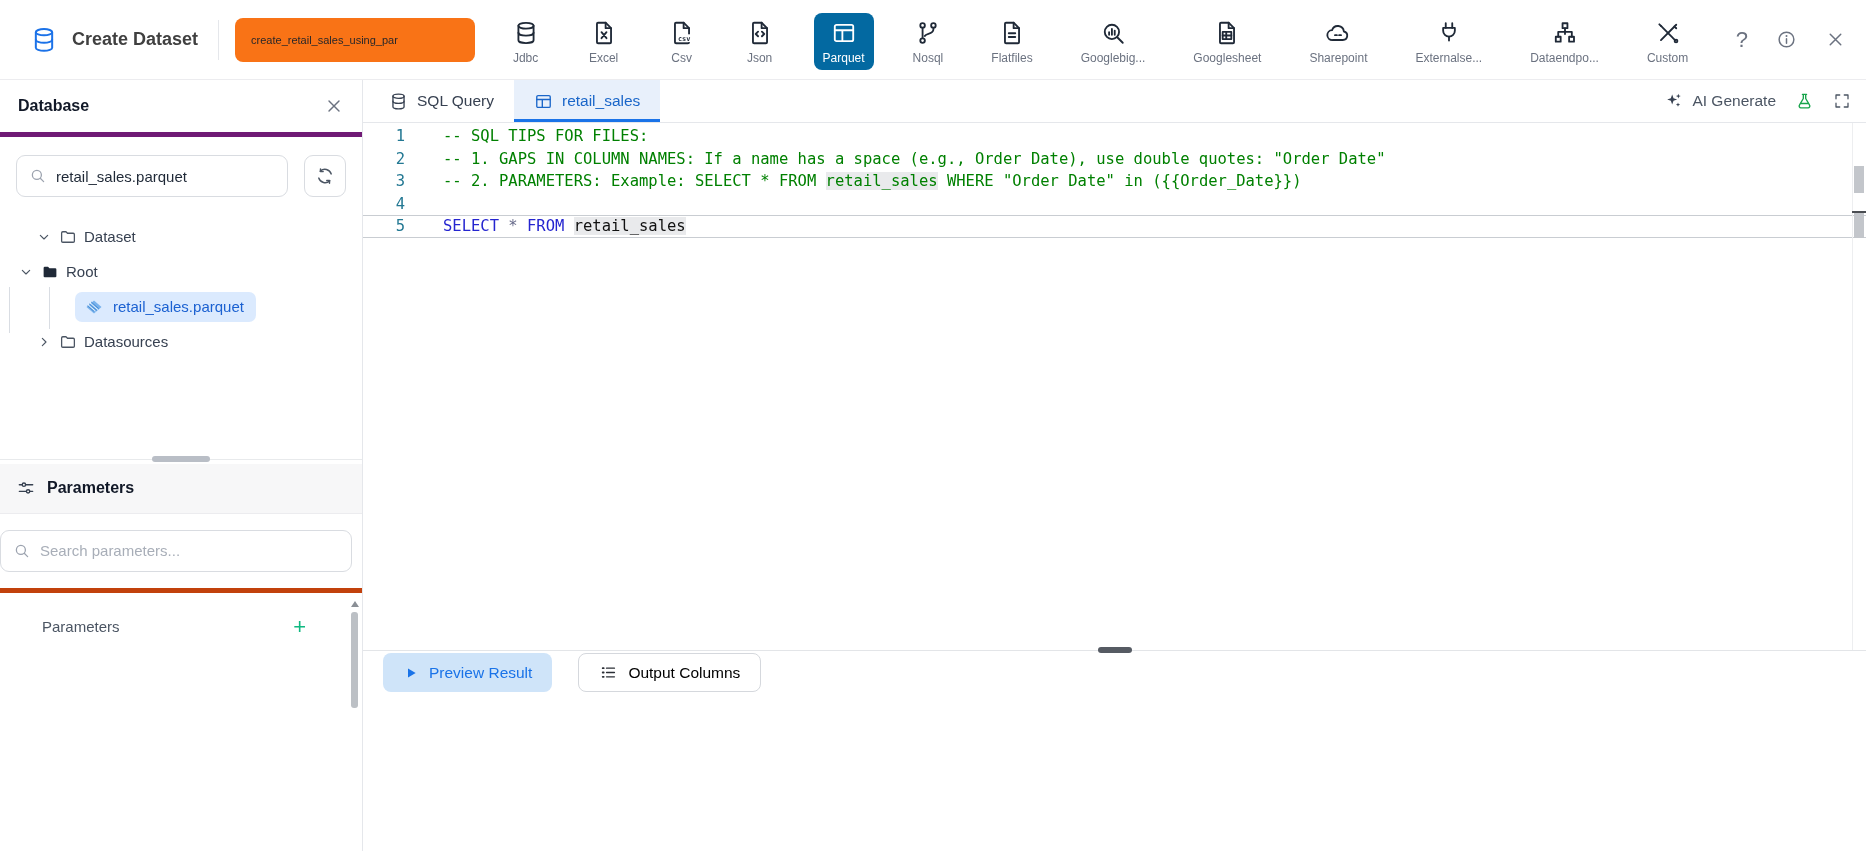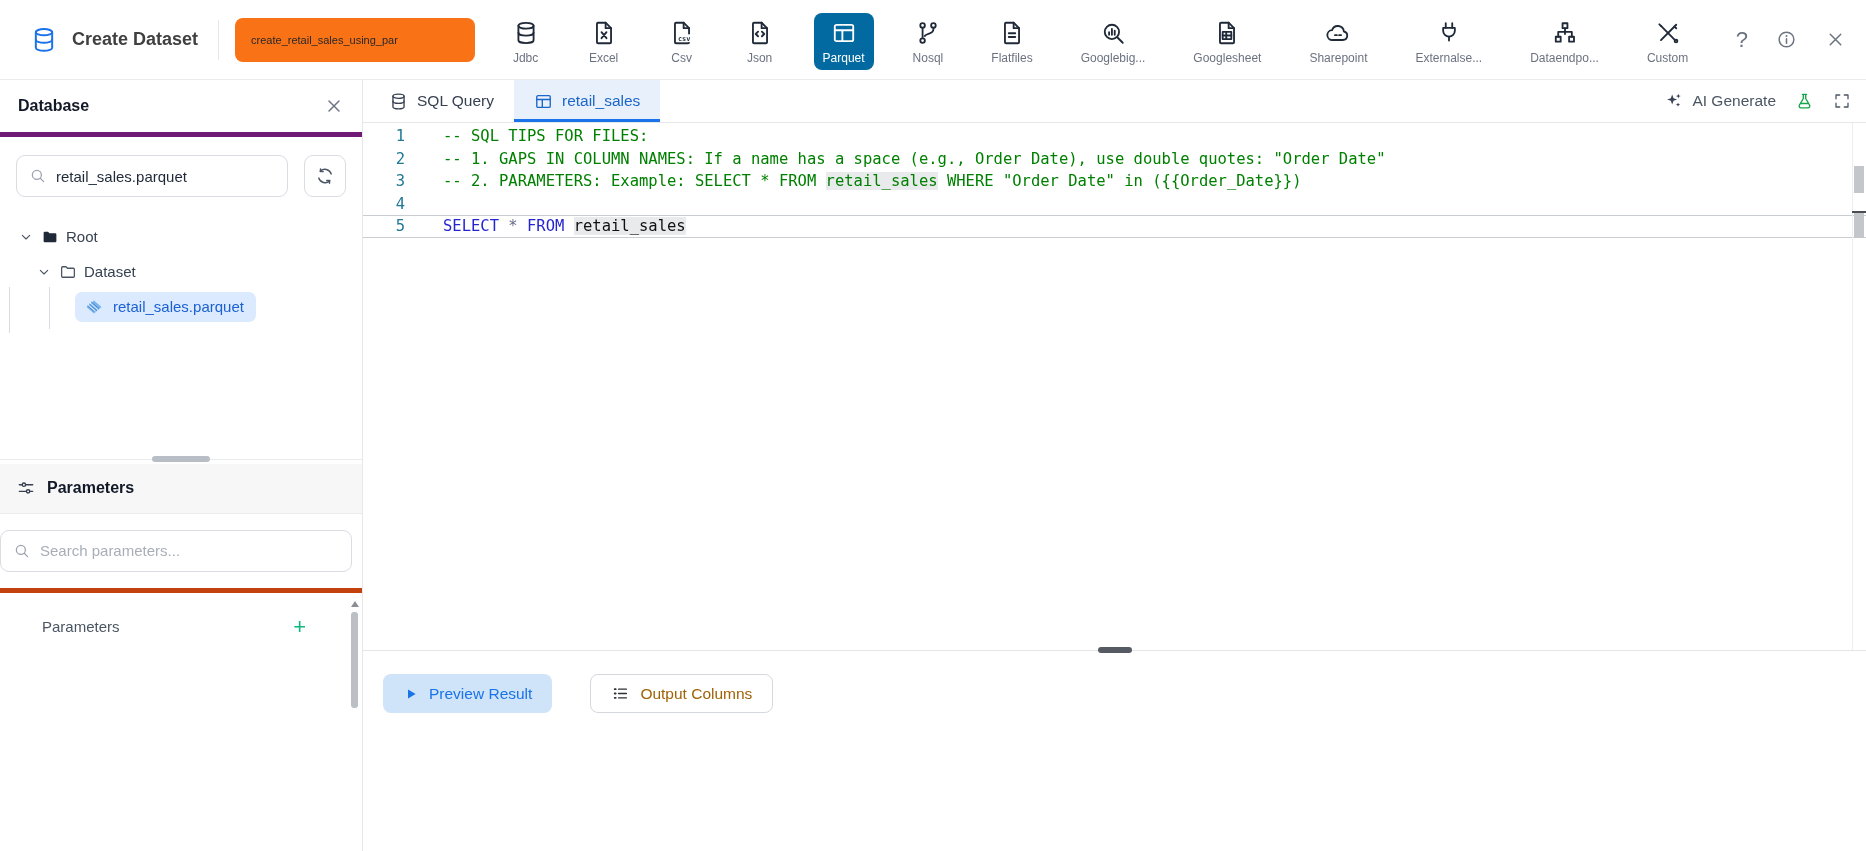--- a/index.html
+++ b/index.html
@@ -88,25 +88,25 @@
   .tok-p{color:#111}
   .hl{background:#e9eaec}
   .overview{position:absolute;right:0;top:0;bottom:0;width:14px;border-left:1px solid #edeef0}
   .ov-m{position:absolute;right:2px;width:10px;height:27px;background:#c3c6cb}
   .ov-m1{top:43px}
   .ov-m2{top:88px}
   .ov-line{position:absolute;right:0;width:14px;height:2px;background:#4a4d52;top:88px}
 
   .ed-split{position:relative;flex:0 0 0;border-top:1px solid #e3e5e8}
   .ed-handle{position:absolute;left:50%;transform:translateX(-50%);top:-4px;width:34px;height:6px;border-radius:3px;background:#565b63;cursor:row-resize;z-index:2}
-  .ed-toolbar{flex:0 0 62px;display:flex;align-items:flex-end;gap:38px;padding:2px 4px 0 20px}
+  .ed-toolbar{flex:0 0 62px;display:flex;align-items:flex-start;gap:26px;padding:2px 4px 0 20px}
   .btn{display:flex;align-items:center;gap:10px;height:39px;border-radius:8px;padding:0 20px;font-size:15.5px;cursor:pointer;border:none;font-family:"Liberation Sans",sans-serif}
   .btn-preview{background:#cfe4f9;color:#1a73e8}
   .play-i{width:16px;height:16px}
-  .btn-outline{background:#fff;border:1px solid #d5d8dd;color:#a16207}
+  .btn-outline{background:#fff;border:1px solid #d5d8dd;color:#000000}
   .list-i{width:19px;height:19px;color:#2b2f36}
   .filler{flex:1}
   .footer{flex:0 0 61px;border-top:1px solid #e5e7eb;display:flex;align-items:center;justify-content:flex-end;gap:16px;padding-right:26px}
   .btn-save{background:#cbdff8;color:#1e66cc}
   .floppy-i{width:19px;height:19px}
   .x-i{width:15px;height:15px;color:#2b2f36}
   .icon svg,.i svg,span[data-icon] svg{width:100%;height:100%;display:block}
 </style>
 </head>
 <body>
@@ -305,58 +305,71 @@
                 <path d="M6.6 3.4v3.3h3.3"></path>
                 <path d="M4.5 14.5a8 8 0 0 0 13.3 3.2"></path>
                 <path d="M17.4 20.6v-3.3h-3.3"></path>
               </svg>
             </span>
         </div>
       </div>
       <div class="tree" id="tree">
         <div class="guide g1"></div>
         <div class="guide g2"></div>
-      <div class="tree-row" style="padding-left: 10px;">
+      <div class="tree-row" style="padding-left: 28px;">
+            <span class="chev icon" data-icon="chevron-down-icon">
+              <svg viewBox="0 0 24 24" fill="none" stroke="currentColor" stroke-width="1.7" stroke-linecap="round" stroke-linejoin="round">
+                <path d="M6.5 9.5l5.5 5.5 5.5-5.5"></path>
+              </svg>
+            </span>
+            <span class="t-folder outline icon" data-icon="folder-icon">
+              <svg viewBox="0 0 24 24" fill="none" stroke="currentColor" stroke-width="1.7" stroke-linecap="round" stroke-linejoin="round">
+                <path d="M3.5 6.5A1.5 1.5 0 0 1 5 5h4.3l2 2H19a1.5 1.5 0 0 1 1.5 1.5v9A1.5 1.5 0 0 1 19 19H5a1.5 1.5 0 0 1-1.5-1.5z"></path>
+              </svg>
+            </span>
+            <span>Dataset</span>
+          </div>
+          <div class="tree-row" style="padding-left: 10px;">
             <span class="chev icon" data-icon="chevron-down-icon">
               <svg viewBox="0 0 24 24" fill="none" stroke="currentColor" stroke-width="1.7" stroke-linecap="round" stroke-linejoin="round">
                 <path d="M6.5 9.5l5.5 5.5 5.5-5.5"></path>
               </svg>
             </span>
             <span class="t-folder icon" data-icon="folder-filled-icon">
               <svg viewBox="0 0 24 24">
                 <path style="fill:#1f2937;stroke:none" d="M3.5 6.5A1.5 1.5 0 0 1 5 5h4.3l2 2H19a1.5 1.5 0 0 1 1.5 1.5v9A1.5 1.5 0 0 1 19 19H5a1.5 1.5 0 0 1-1.5-1.5z"></path>
               </svg>
             </span>
             <span>Root</span>
-          </div>
-          <div class="tree-row" style="padding-left: 28px;">
-            <span class="chev icon" data-icon="chevron-down-icon">
-              <svg viewBox="0 0 24 24" fill="none" stroke="currentColor" stroke-width="1.7" stroke-linecap="round" stroke-linejoin="round">
-                <path d="M6.5 9.5l5.5 5.5 5.5-5.5"></path>
-              </svg>
-            </span>
-            <span class="t-folder outline icon" data-icon="folder-icon">
-              <svg viewBox="0 0 24 24" fill="none" stroke="currentColor" stroke-width="1.7" stroke-linecap="round" stroke-linejoin="round">
-                <path d="M3.5 6.5A1.5 1.5 0 0 1 5 5h4.3l2 2H19a1.5 1.5 0 0 1 1.5 1.5v9A1.5 1.5 0 0 1 19 19H5a1.5 1.5 0 0 1-1.5-1.5z"></path>
-              </svg>
-            </span>
-            <span>Dataset</span>
           </div>
           <div class="tree-row" style="padding-left: 46px;">
             <span class="chev-sp"></span>
             <span class="tree-sel">
               <span class="t-parquet icon" data-icon="parquet-file-icon">
                 <svg viewBox="0 0 24 24">
                   <path style="fill:#79b2ec;stroke:none" d="M12 4.2L21 12l-9 7.8L3 12z"></path>
                   <path style="fill:none;stroke:#4a8fd6;stroke-width:1.2" d="M8.6 6l9.2 8M6.2 8.2l9.2 8M4.2 10.6l7.6 6.6"></path>
                   <path style="fill:none;stroke:#fff;stroke-width:1" d="M7.3 7.1l9.4 8.1M5.1 9.5l8.6 7.4"></path>
                 </svg>
               </span>
               <span>retail_sales.parquet</span>
             </span>
+          </div>
+          <div class="tree-row" style="padding-left: 28px;">
+            <span class="chev icon" data-icon="chevron-right-icon">
+              <svg viewBox="0 0 24 24" fill="none" stroke="currentColor" stroke-width="1.7" stroke-linecap="round" stroke-linejoin="round">
+                <path d="M9.5 6.5l5.5 5.5-5.5 5.5"></path>
+              </svg>
+            </span>
+            <span class="t-folder outline icon" data-icon="folder-icon">
+              <svg viewBox="0 0 24 24" fill="none" stroke="currentColor" stroke-width="1.7" stroke-linecap="round" stroke-linejoin="round">
+                <path d="M3.5 6.5A1.5 1.5 0 0 1 5 5h4.3l2 2H19a1.5 1.5 0 0 1 1.5 1.5v9A1.5 1.5 0 0 1 19 19H5a1.5 1.5 0 0 1-1.5-1.5z"></path>
+              </svg>
+            </span>
+            <span>Datasources</span>
           </div>
         </div>
       <div class="sb-split">
         <div class="sb-handle"></div>
       </div>
       <div class="sb-params-hdr">
         <span class="sliders-i icon" data-icon="sliders-icon">
             <svg viewBox="0 0 24 24" fill="none" stroke="currentColor" stroke-width="1.7" stroke-linecap="round" stroke-linejoin="round">
               <path d="M4 8h16M4 16h16"></path>
               <circle cx="9.5" cy="8" r="2" style="fill:#fff"></circle>

